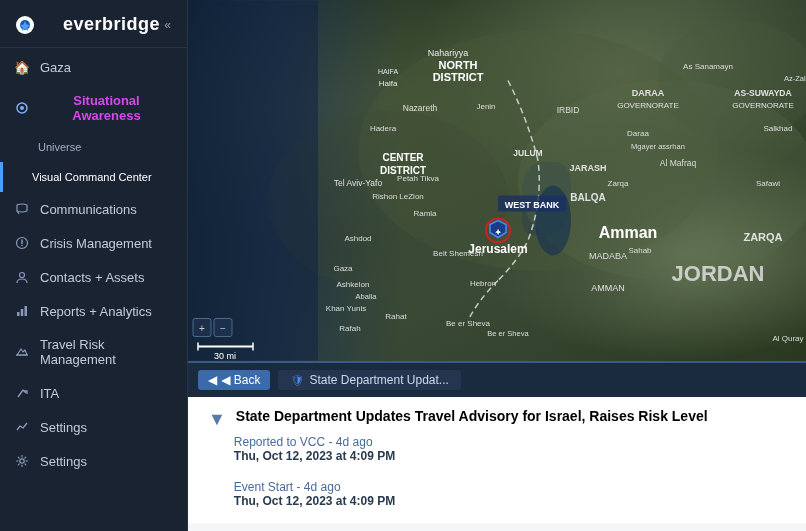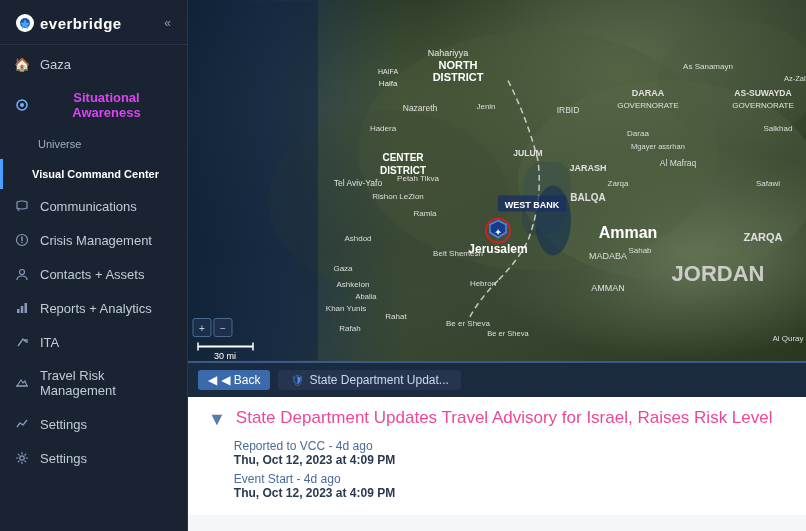--- a/index.html
+++ b/index.html
@@ -26,23 +26,24 @@
 
     .sidebar-logo {
       padding: 14px 16px 10px 16px;
       display: flex;
       align-items: center;
       justify-content: space-between;
     }
 
     .logo-text {
       color: #fff;
-      font-size: 15px;
+      font-size: 18px;
       font-weight: 600;
       letter-spacing: 0.5px;
+      margin-left: 23px;
     }
 
     .logo-icon {
       width: 18px;
       height: 18px;
       background: #fff;
       border-radius: 50%;
       display: inline-flex;
       align-items: center;
       justify-content: center;
@@ -228,32 +229,32 @@
 
     .incident-arrow {
       color: #5a7aaa;
       font-size: 18px;
       float: left;
       margin-right: 8px;
       margin-top: 2px;
     }
 
     .incident-title {
-      font-size: 17px;
-      font-weight: 400;
-      color: #ec4899;
+      font-size: 14px;
+      font-weight: 700;
+      color: #000000;
       line-height: 1.3;
       margin-bottom: 10px;
       padding-left: 2px;
     }
 
     .incident-meta {
       display: flex;
       flex-direction: column;
-      gap: 0;
+      gap: 12px;
       margin-top: 6px;
     }
 
     .meta-label {
       font-size: 12px;
       color: #4a6a9a;
       font-weight: 500;
     }
 
     .meta-value {
@@ -297,21 +298,21 @@
         <circle cx="7" cy="7" r="2" fill="#7aafff"></circle>
       </svg>
     </span>
     <span>Situational Awareness</span>
   </div>
 
   <div class="nav-item sub-item">
     <span>Universe</span>
   </div>
 
-  <div class="nav-item sub-item" style="background:transparent; color:#fff; font-weight:700;padding-left:32px;">
+  <div class="nav-item sub-item" style="background:transparent; color:#fff; font-weight:400;padding-left:32px;">
     <div class="active-bar"></div>
     <span>Visual Command Center</span>
   </div>
 
   <div class="nav-item">
     <span class="nav-icon">
       <svg width="14" height="14" viewBox="0 0 14 14" fill="none">
         <path d="M2 3 Q7 1 12 3 L12 9 Q7 11 2 9 Z" stroke="#8899bb" stroke-width="1.2" fill="none"></path>
         <path d="M2 9 L4 12" stroke="#8899bb" stroke-width="1.2"></path>
       </svg>
@@ -347,35 +348,35 @@
         <rect x="5.75" y="5" width="2.5" height="7" fill="#8899bb"></rect>
         <rect x="9.5" y="2" width="2.5" height="10" fill="#8899bb"></rect>
       </svg>
     </span>
     <span>Reports + Analytics</span>
   </div>
 
   <div class="nav-item">
     <span class="nav-icon">
       <svg width="14" height="14" viewBox="0 0 14 14" fill="none">
+        <path d="M2 10 L6 4 L8 7 L10 5 L12 10 Z" stroke="#8899bb" stroke-width="1.1" fill="none"></path>
+        <path d="M1 10 L13 10" stroke="#8899bb" stroke-width="1.2"></path>
+      </svg>
+    </span>
+    <span>Travel Risk Management</span>
+  </div>
+
+  <div class="nav-item">
+    <span class="nav-icon">
+      <svg width="14" height="14" viewBox="0 0 14 14" fill="none">
         <path d="M3 11 L8 4 L11 7" stroke="#8899bb" stroke-width="1.3" fill="none" stroke-linejoin="round"></path>
         <path d="M9 5 L12 5 L12 8" stroke="#8899bb" stroke-width="1.3" fill="none"></path>
       </svg>
     </span>
     <span>ITA</span>
-  </div>
-
-  <div class="nav-item">
-    <span class="nav-icon">
-      <svg width="14" height="14" viewBox="0 0 14 14" fill="none">
-        <path d="M2 10 L6 4 L8 7 L10 5 L12 10 Z" stroke="#8899bb" stroke-width="1.1" fill="none"></path>
-        <path d="M1 10 L13 10" stroke="#8899bb" stroke-width="1.2"></path>
-      </svg>
-    </span>
-    <span>Travel Risk Management</span>
   </div>
 
   <div class="nav-item">
     <span class="nav-icon">
       <svg width="14" height="14" viewBox="0 0 14 14" fill="none">
         <polyline points="2,10 5,6 8,8 12,3" stroke="#8899bb" stroke-width="1.3" fill="none" stroke-linejoin="round"></polyline>
       </svg>
     </span>
     <span>Settings</span>
   </div>

